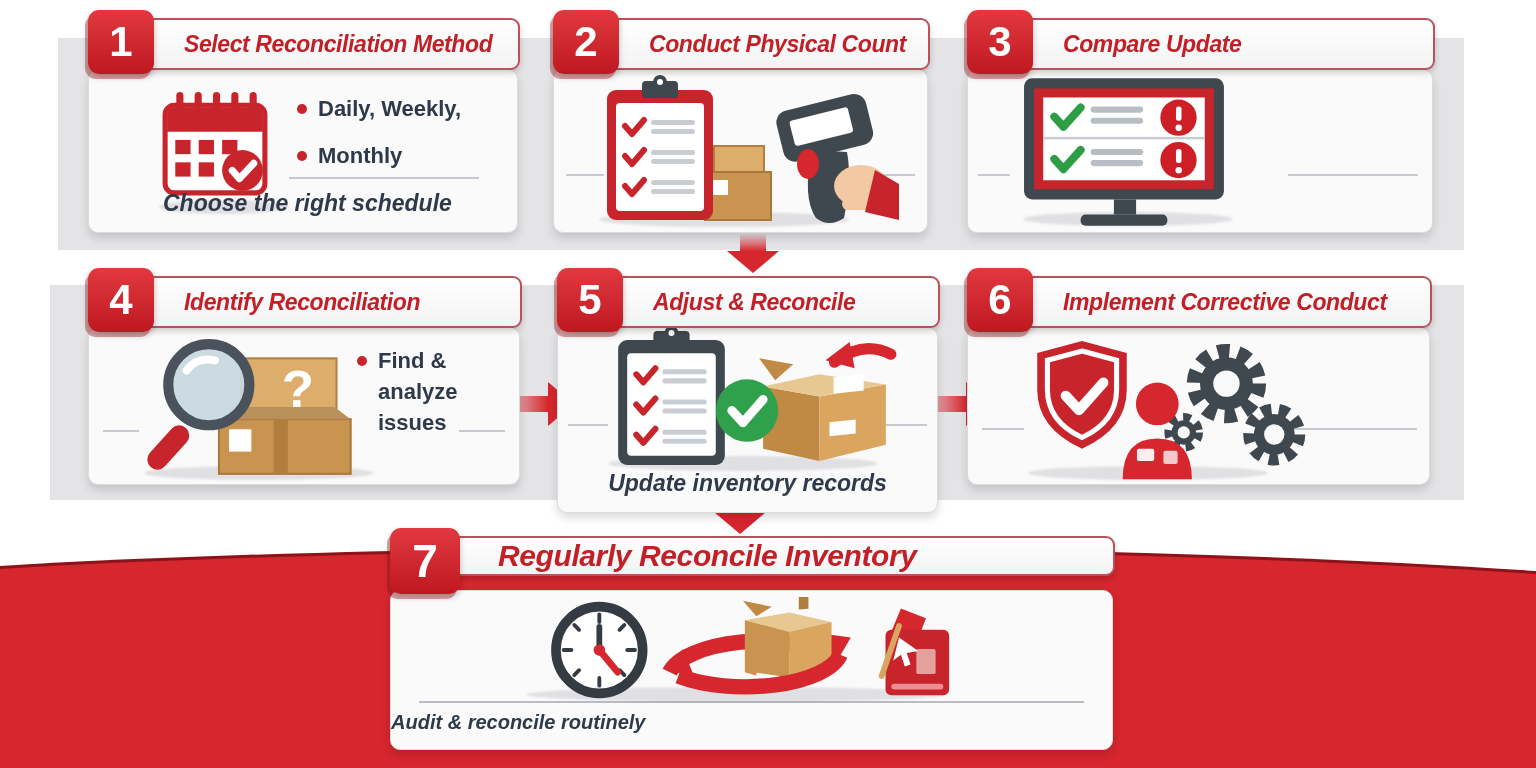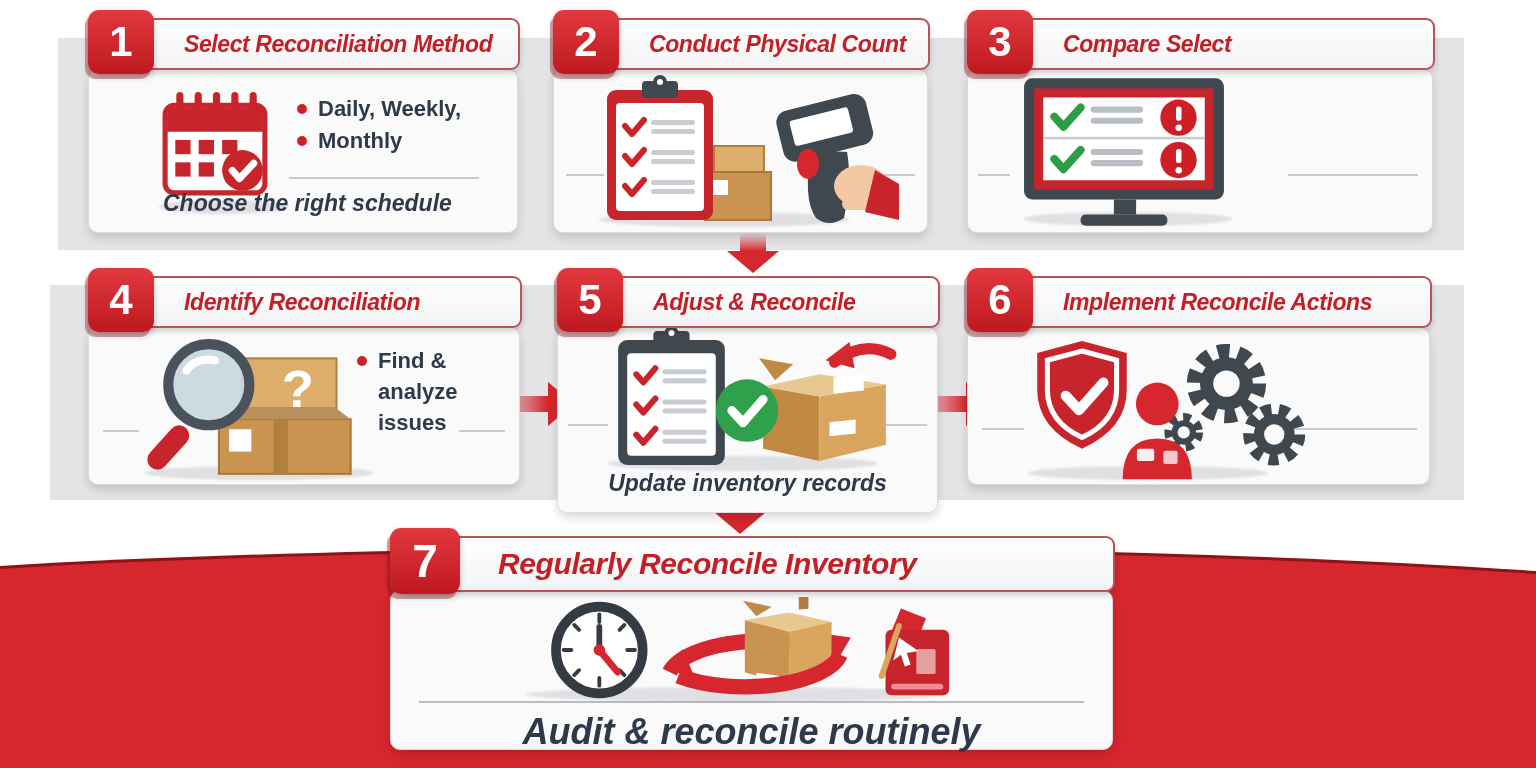--- a/index.html
+++ b/index.html
@@ -44,27 +44,27 @@
   .p2 { left:553px; top:10px;  width:377px; }
   .p3 { left:967px; top:10px;  width:468px; }
   .p4 { left:88px;  top:268px; width:434px; }
   .p5 { left:557px; top:268px; width:383px; }
   .p6 { left:967px; top:268px; width:465px; }
   .p1 .panelbody, .p2 .panelbody, .p3 .panelbody { height:164px; }
   .p4 .panelbody, .p6 .panelbody { height:158px; }
   .p5 .panelbody { height:186px; }
 
   .p7 { left:390px; top:528px; width:725px; }
-  .p7 .titlebar { height:56px; padding-left:96px; }
+  .p7 .titlebar { height:40px; padding-left:96px; }
   .p7 .title { font-size:30px; }
   .p7 .badge { width:70px; height:66px; font-size:46px; }
   .p7 .panelbody { top:62px; height:160px; }
 
   
-  .bullets { position:absolute; display:flex; flex-direction:column; gap:1px; }
+  .bullets { position:absolute; display:flex; flex-direction:column; gap:16px; }
   .bullet-row { display:flex; gap:11px; align-items:flex-start; }
   .dot { width:10px; height:10px; border-radius:50%; background:#c8242b; margin-top:10px; flex:none; }
   .bullet-text { font-size:22px; font-weight:bold; color:#2e3a49; line-height:1.4; }
   .caption { position:absolute; font-style:italic; font-weight:bold; color:#2e3a49; font-size:23px; }
   .divider { position:absolute; height:2px; background:#c6cad0; }
 
   
   .flow { position:absolute; }
   .flow .vtail { position:absolute; width:26px; background:linear-gradient(rgba(214,38,46,.05),#d6262e); }
   .flow .vhead { position:absolute; width:0; height:0;
@@ -183,21 +183,21 @@
           <ellipse cx="272" cy="112" rx="27" ry="21" fill="#f3c9a3"></ellipse>
           <rect x="253" y="124" width="30" height="12" rx="6" fill="#f3c9a3"></rect>
           <path d="M286,96 l24,14 v36 l-34,-8 z" fill="#c8242b"></path>
         </g>
       </svg>
     </div>
   </div>
 
   <div class="panel p3">
     <div class="titlebar">
-      <span class="title">Compare Select</span>
+      <span class="title">Compare Update</span>
     </div>
     <div class="badge">3</div>
     <div class="panelbody">
       <div class="divider" style="left:10px; top:104px; width:32px;"></div>
       <div class="divider" style="right:14px; top:104px; width:130px;"></div>
       <div class="shadow-ellipse" style="left:55px; top:142px; width:210px; height:14px;"></div>
       <svg class="iconwrap" style="left:52px; top:6px;" width="212" height="152" viewBox="0 0 210 150">
         <rect x="4" y="2" width="198" height="120" rx="8" fill="#3f474f"></rect>
         <rect x="14" y="12" width="178" height="100" fill="#c6252c"></rect>
         <rect x="23" y="21" width="160" height="82" fill="#fff"></rect>
@@ -307,21 +307,21 @@
           <circle cx="150" cy="82" r="31" fill="#2fa14c"></circle>
           <path d="M135,82 l11,12 l20,-23" stroke="#fff" stroke-width="9" fill="none" stroke-linecap="round" stroke-linejoin="round"></path>
         </g>
       </svg>
       <div class="caption" style="left:0; right:0; top:142px; text-align:center;font-style:italic;">Update inventory records</div>
     </div>
   </div>
 
   <div class="panel p6">
     <div class="titlebar">
-      <span class="title">Implement Reconcile Actions</span>
+      <span class="title">Implement Corrective Conduct</span>
     </div>
     <div class="badge">6</div>
     <div class="panelbody">
       <div class="divider" style="left:14px; top:100px; width:42px;"></div>
       <div class="divider" style="right:12px; top:100px; width:128px;"></div>
       <div class="shadow-ellipse" style="left:60px; top:138px; width:240px; height:14px;"></div>
       <svg class="iconwrap" style="left:55px; top:2px;" width="295" height="154" viewBox="0 0 290 150">
         <g fill="#3f474f">
           <g>
             <circle cx="200" cy="52" r="30" fill="none" stroke="#3f474f" stroke-width="18" stroke-dasharray="11 8"></circle>
@@ -397,21 +397,21 @@
         </g>
         <g>
           <path d="M368,12 l26,10 l-10,26 l-26,-12 z" fill="#d6262e"></path>
           <rect x="352" y="34" width="66" height="68" rx="6" fill="#c8242b"></rect>
           <rect x="358" y="90" width="54" height="6" rx="3" fill="#ef8d92"></rect>
           <rect x="384" y="54" width="20" height="26" rx="2" fill="#e9b6b2" opacity=".85"></rect>
           <line x1="348" y1="82" x2="366" y2="30" stroke="#d9a55f" stroke-width="6" stroke-linecap="round"></line>
           <polygon points="366,42 386,56 374,58 378,70 372,72 368,60 360,66" fill="#fff"></polygon>
         </g>
       </svg>
-      <div class="caption" style="left:0; right:0; top:120px; text-align:center; font-size:36px;">Audit &amp; reconcile routinely</div>
+      <div class="caption" style="left:0; right:0; top:120px; font-size:20px;">Audit &amp; reconcile routinely</div>
     </div>
   </div>
 
   <div class="flow" style="left:727px; top:234px; width:52px; height:40px;">
     <div class="vtail" style="left:13px; top:0; height:17px;"></div>
     <div class="vhead" style="left:0; top:17px;"></div>
   </div>
   <div class="flow" style="left:502px; top:382px; width:72px; height:44px;">
     <div class="htail" style="left:0; top:14px; width:46px;"></div>
     <div class="hhead" style="left:46px; top:0;"></div>

